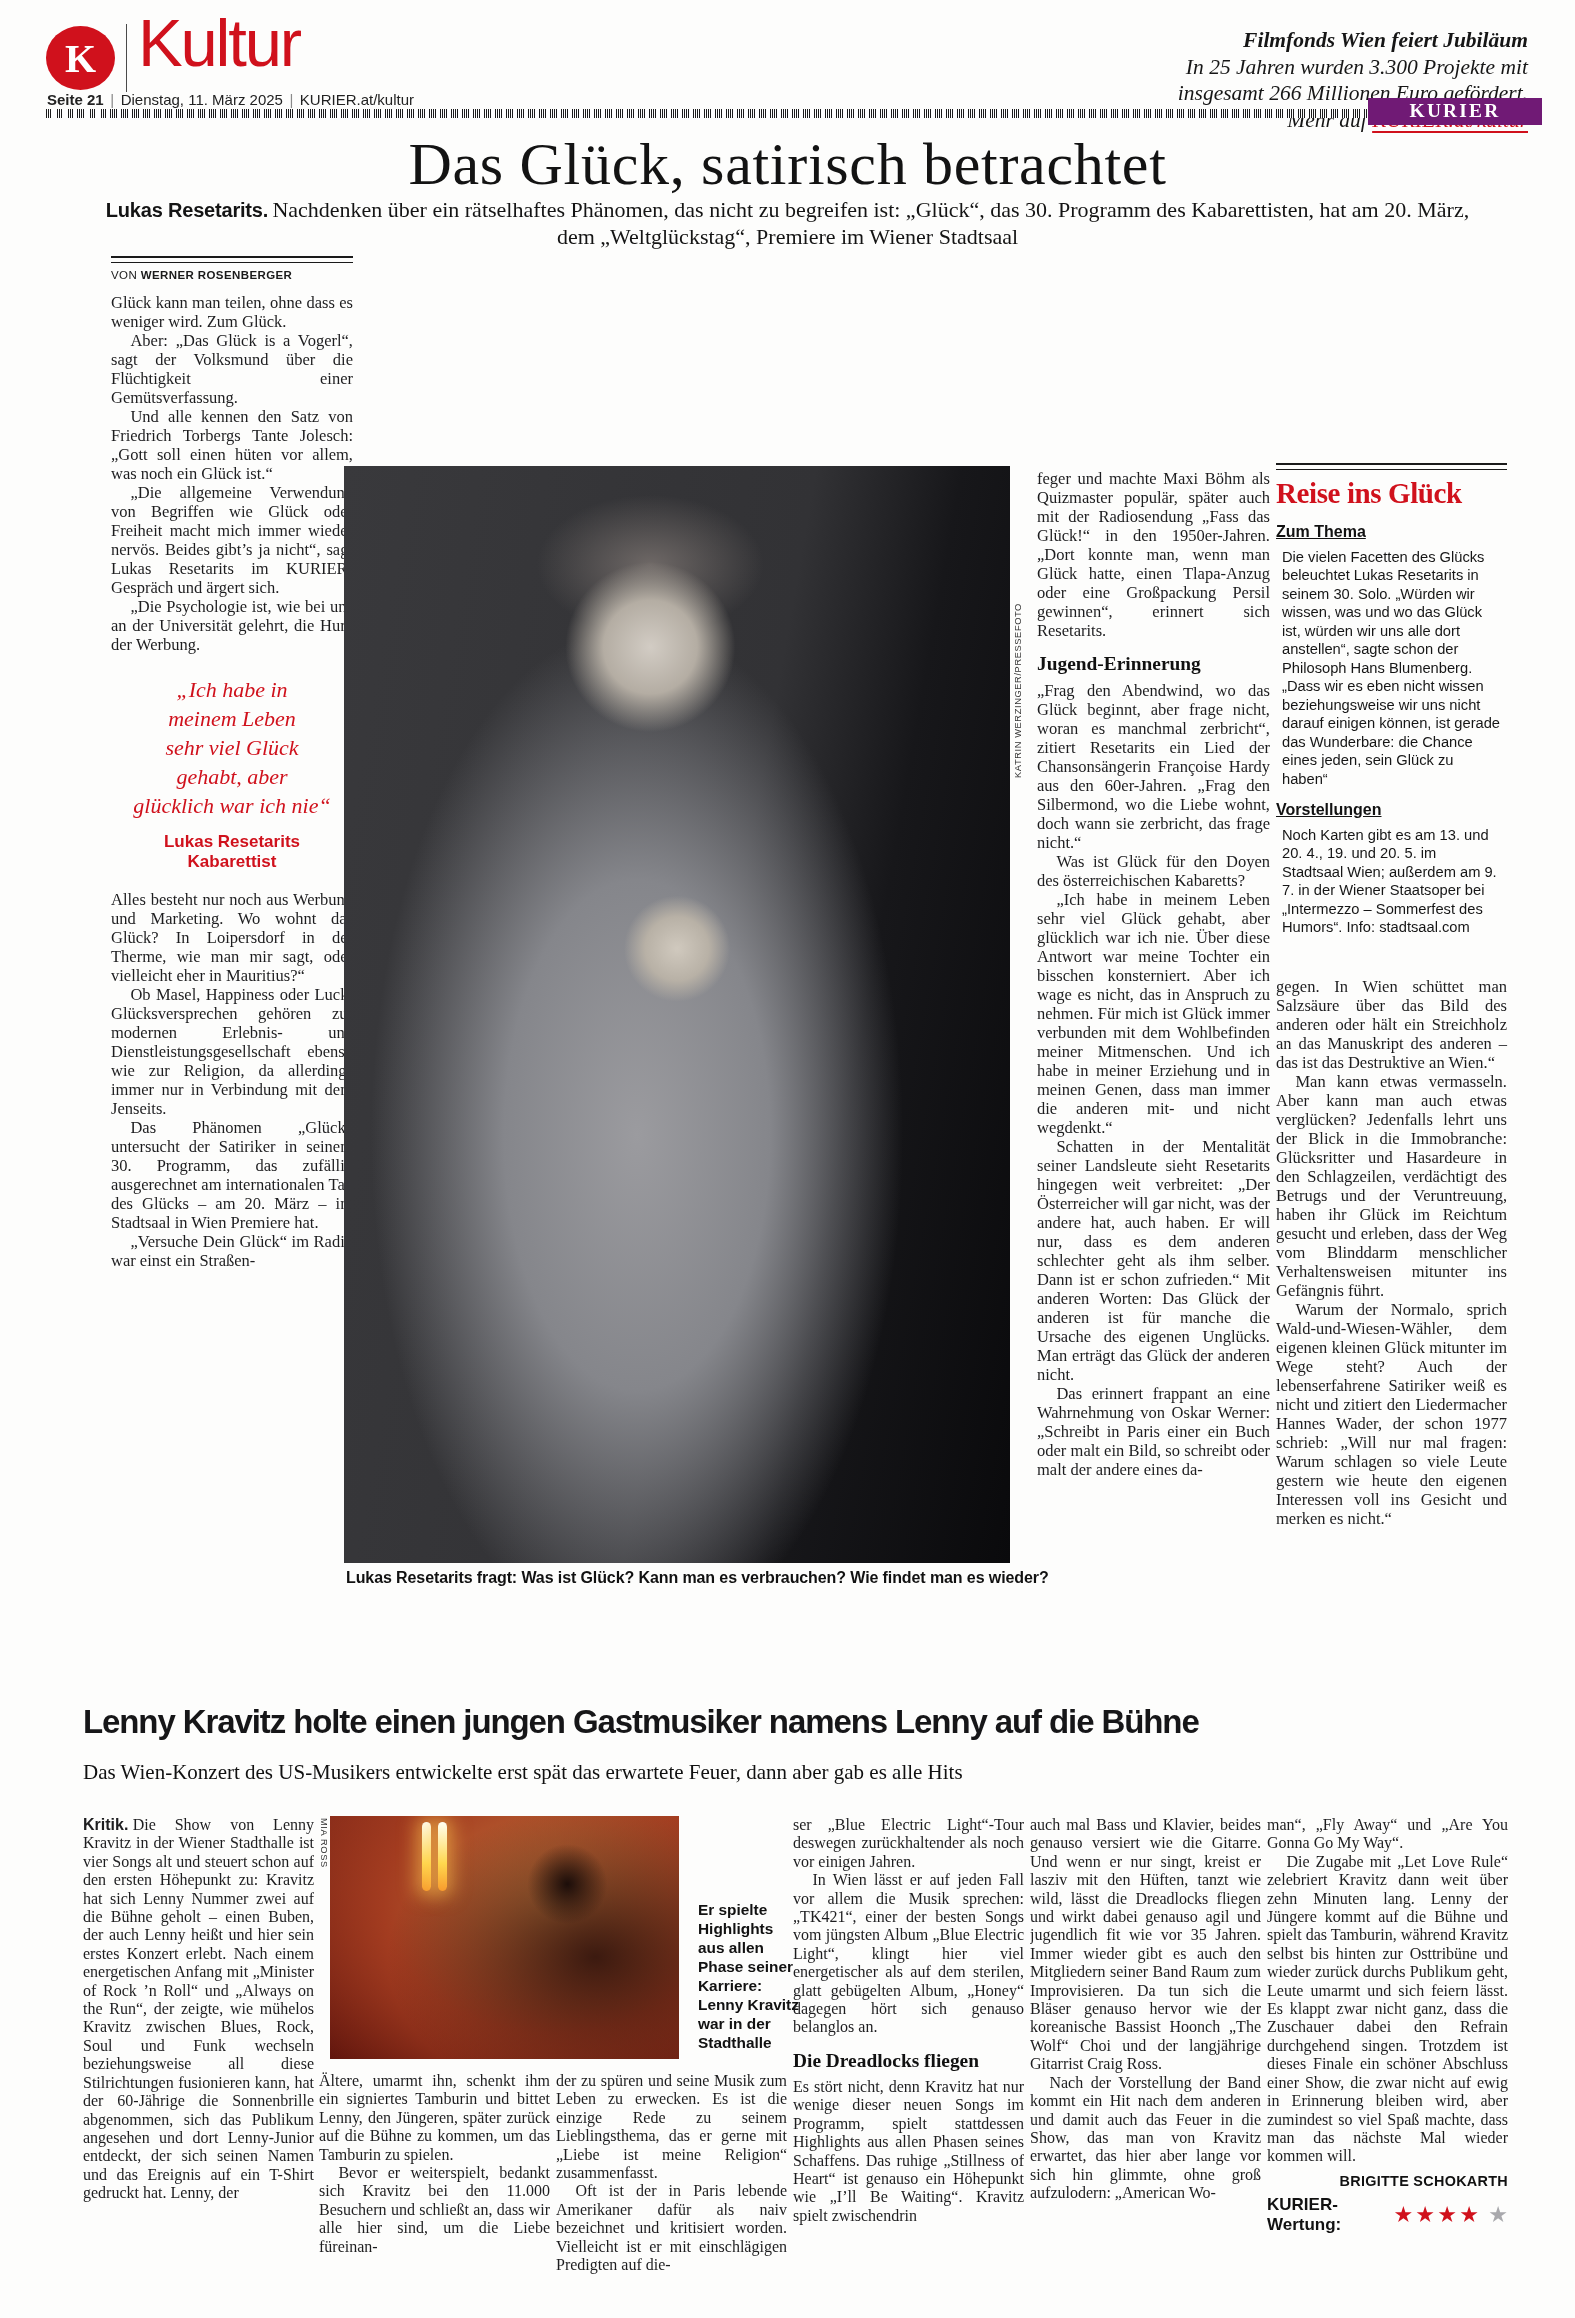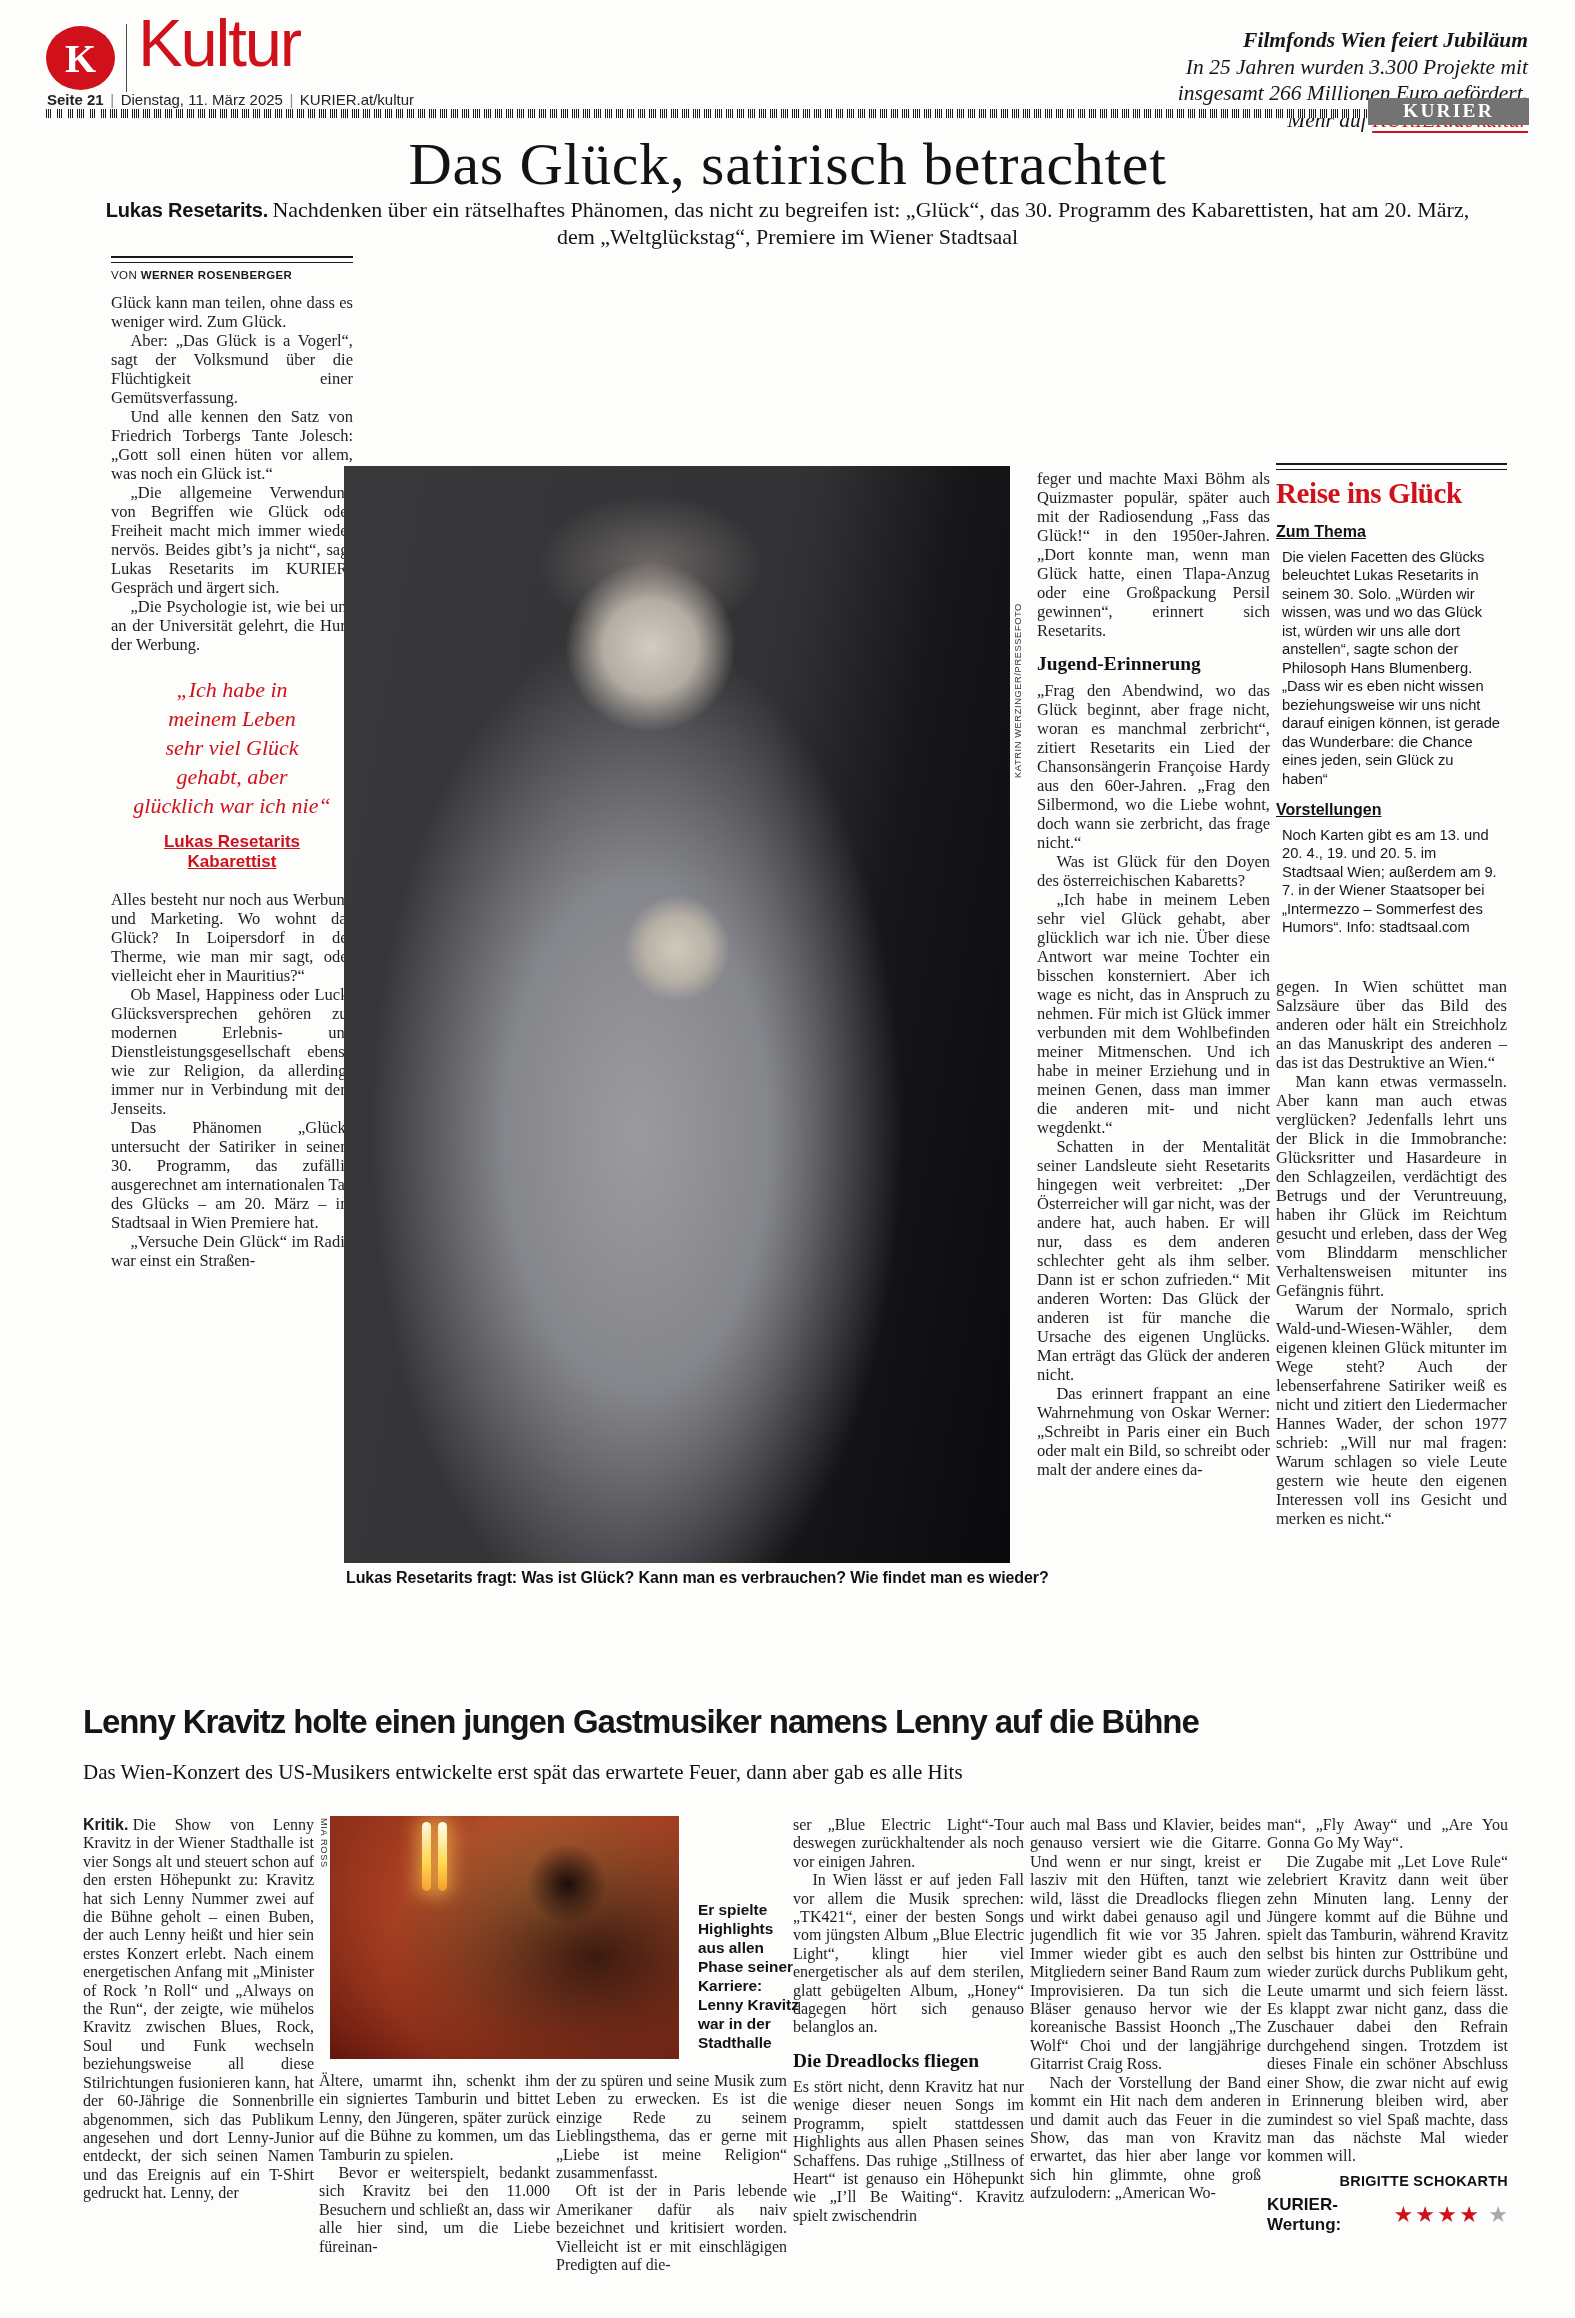--- a/index.html
+++ b/index.html
@@ -15,21 +15,21 @@
           color:#d0111c;letter-spacing:-2.2px;text-align:right;}
   .page-info{position:absolute;left:47px;top:91px;font:400 15px "Liberation Sans",sans-serif;color:#222;}
   .pi-page{font-weight:700;}
   .pi-sep{color:#8a8a8a;padding:0 6.5px;font-weight:300;}
   .teaser{position:absolute;right:47px;top:27px;text-align:right;font-style:italic;
           font:italic 400 21.5px/26.6px "Liberation Serif",serif;color:#161616;}
   .teaser-title{font-weight:700;font-style:italic;}
   .teaser-link{color:#d0111c;text-decoration:underline;text-underline-offset:3.6px;cursor:pointer;}
   .stripes{position:absolute;left:46px;top:109px;width:1483px;height:9.3px;
           background:repeating-linear-gradient(90deg,#1c1c1c 0 0.7px,#ffffff 0.7px 2.2px);}
-  .kurier-box{position:absolute;left:1368px;top:98px;width:161px;height:26.6px;background:#737373;
+  .kurier-box{position:absolute;left:1368px;top:98px;width:174px;height:26.6px;background:#701a75;
           display:flex;align-items:center;justify-content:center;}
   .kurier-box span{font:700 19.4px "Liberation Serif",serif;color:#fff;letter-spacing:2.2px;}
 
   
   .headline1{position:absolute;left:0;top:133px;width:1575px;margin:0;text-align:center;
           font:400 60px/1.05 "Liberation Serif",serif;color:#131313;letter-spacing:0.7px;font-weight:500;}
   .subhead1{position:absolute;left:97px;top:197px;width:1381px;margin:0;text-align:center;
           font:400 22px/26.6px "Liberation Serif",serif;color:#141414;}
   .kicker{font:700 20px "Liberation Sans",sans-serif;letter-spacing:-0.2px;margin-right:4.3px;}
 
@@ -38,21 +38,21 @@
   .col1{left:83px;top:256px;width:242px;margin-left:28px;}
   .col3{left:1037px;top:469px;width:233px;}
   .col4{left:1276px;top:463px;width:231px;}
   .bp{margin:0;text-align:justify;font:16.5px/19px "Liberation Serif",serif;color:#1d1d1f;}
   .ind{text-indent:19.4px;}
   .rule-double{height:3.6px;border-top:2.2px solid #1a1a1a;border-bottom:0.7px solid #1a1a1a;margin-bottom:6.5px;}
   .byline{font:400 11.5px "Liberation Sans",sans-serif;letter-spacing:0.4px;color:#1a1a1a;margin:1.4px 0 11.5px;}
   .byline strong{font-weight:700;margin-left:3.6px;}
   .pullquote{margin:21.5px 2.9px 11.5px;text-align:center;white-space:pre-line;
           font:italic 400 22px/29px "Liberation Serif",serif;color:#d0111c;}
-  .quote-name,.quote-role{text-align:center;font:700 17px/20px "Liberation Sans",sans-serif;color:#d0111c;text-decoration:underline;}
+  .quote-name,.quote-role{text-align:center;font:700 17px/20px "Liberation Sans",sans-serif;color:#d0111c;}
   .quote-role{margin-bottom:18.7px;}
   .colsub{margin:13px 0 5.7px;font:700 19.4px/1.15 "Liberation Serif",serif;color:#111;}
 
   
   .photo1{position:absolute;left:344px;top:466px;width:666px;height:1097px;background-color:#131315;
     background-image:
       radial-gradient(circle 85px at 46% 16.5%, #d2ccc4 0%, #b4ada3 55%, rgba(50,48,48,0) 100%),
       radial-gradient(ellipse 151px 93px at 46% 9%, #6e6866 0%, rgba(30,30,32,0) 75%),
       radial-gradient(circle 53px at 50% 44%, #d0c9be 0%, #b8b1a6 60%, rgba(60,60,62,0) 100%),
       radial-gradient(ellipse 266px 510px at 44% 61%, #9b9b9f 0%, #85868b 50%, rgba(35,35,37,0) 100%),

